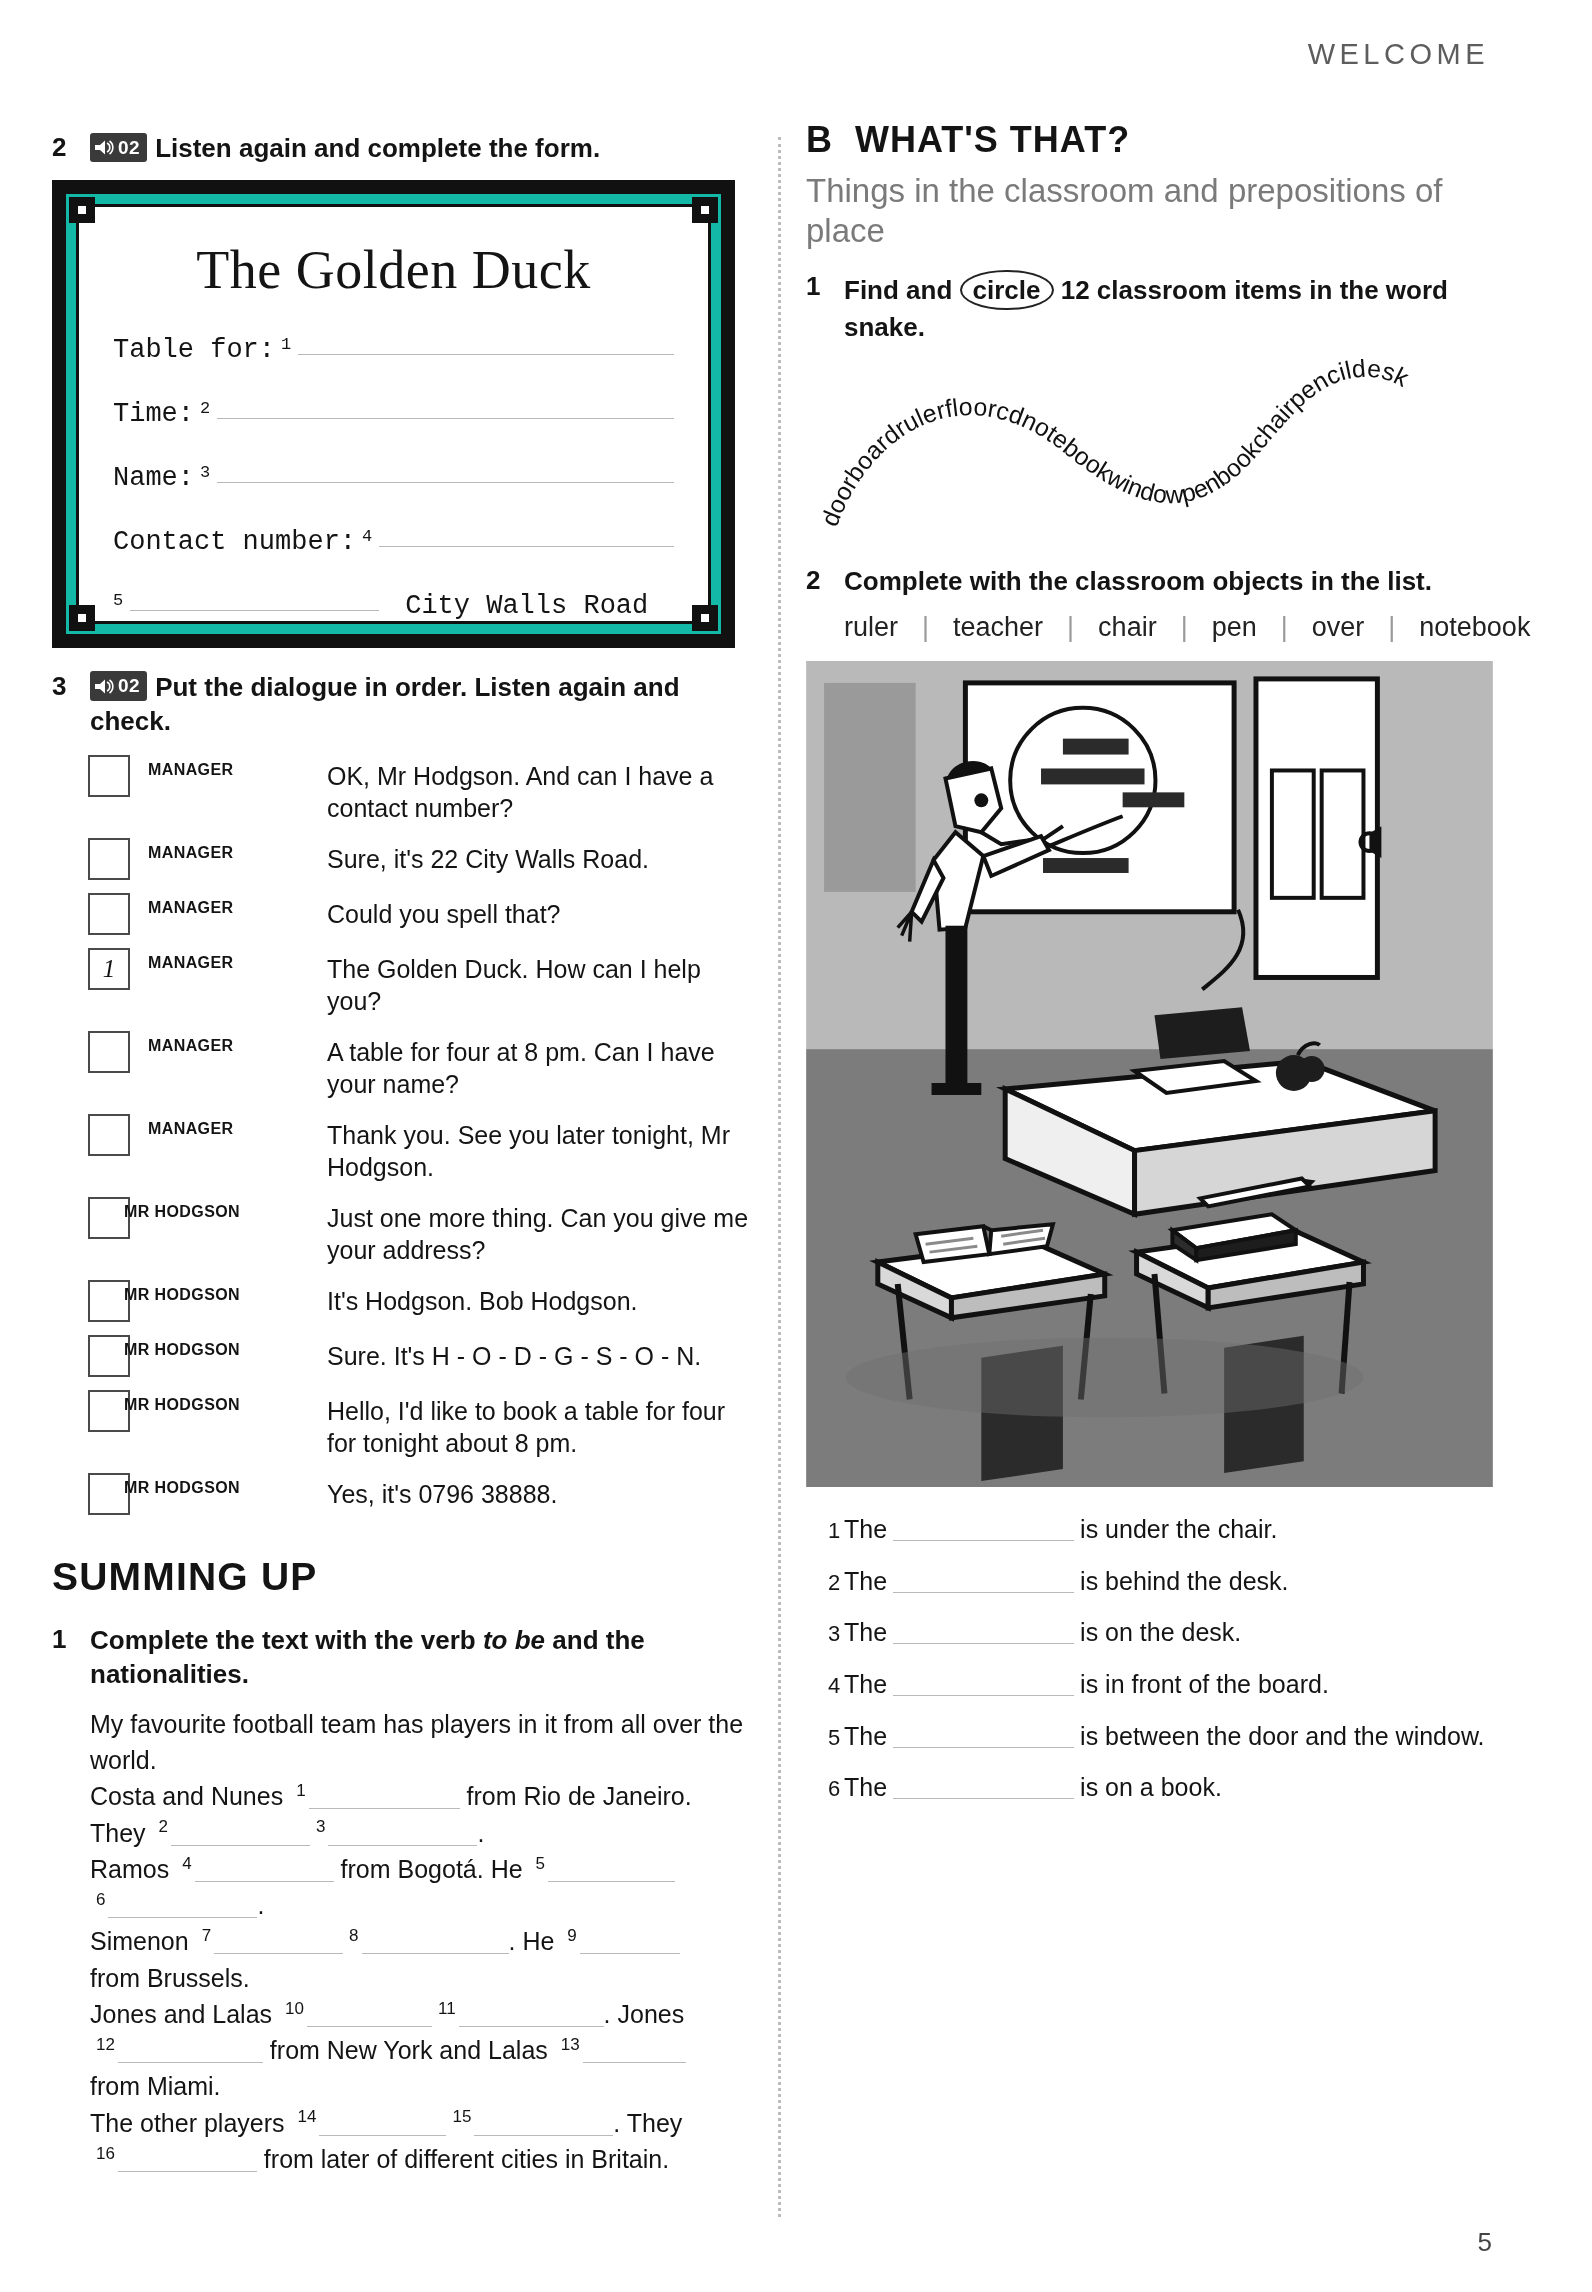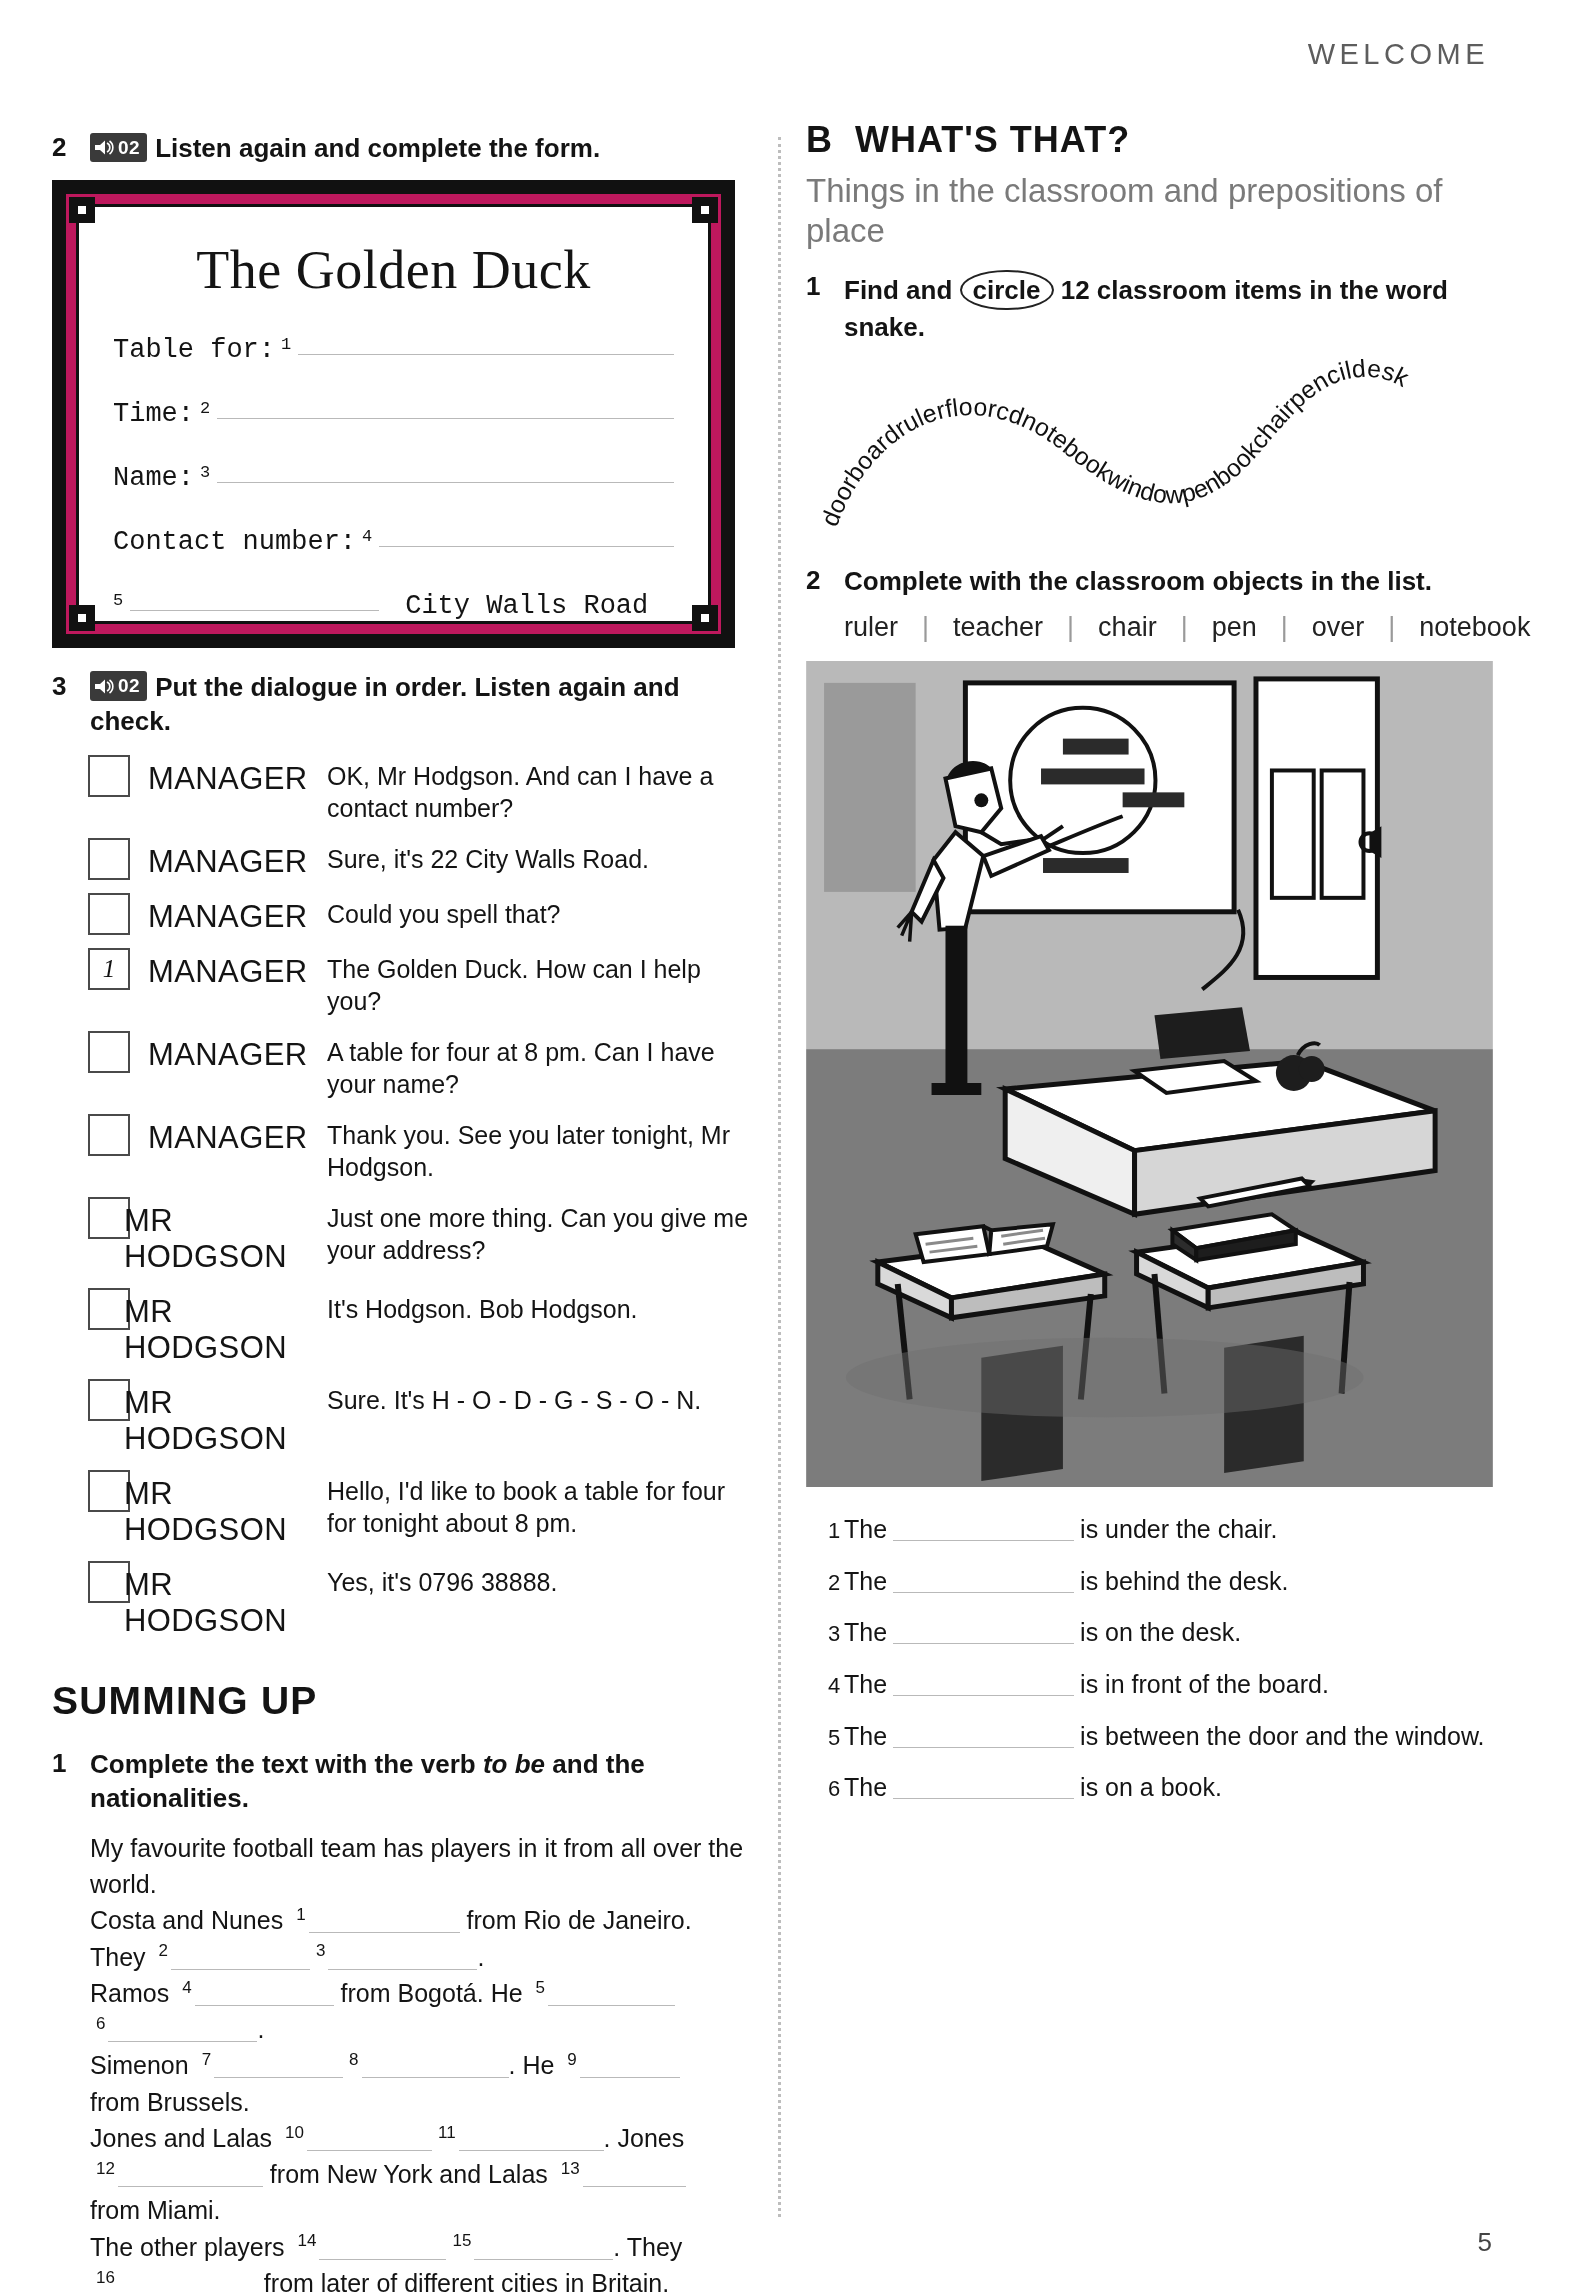--- a/index.html
+++ b/index.html
@@ -44,21 +44,21 @@
     font-size:19px; font-weight:bold; letter-spacing:0.5px;
     vertical-align:2px; margin-right:8px;
   }
   .audio-pill svg { display:block; }
 
   
   .form-card {
     position:relative;
     margin:8px 0 22px 0;
     width:683px; height:468px;
-    background:#be185d;
+    background:#14b8a6;
     border:14px solid #111;
     padding:0;
   }
   .form-inner {
     position:absolute; inset:10px;
     border:3px solid #111;
     background:#fff;
     padding:26px 34px 0 34px;
   }
   
@@ -94,21 +94,21 @@
     flex:0 0 auto;
     width:42px; height:42px;
     border:2px solid #4a4a4a;
     margin:2px 18px 0 36px;
     display:flex; align-items:center; justify-content:center;
     font-family:"Liberation Serif", serif;
     font-style:italic; font-size:25px; color:#111;
   }
   .spk {
     flex:0 0 auto; min-width:0;
-    font-weight:normal; font-size:31px; letter-spacing:0.4px;
+    font-weight:bold; font-size:16px; letter-spacing:0.4px;
     padding-top:8px;
   }
   .spk.w-mgr { width:171px; }
   .spk.w-hod { width:195px; margin-left:-24px; }
   .line-txt { flex:1; font-size:25px; line-height:1.3; padding-top:7px; padding-left:8px; }
 
   
   .section-title {
     font-size:39px; font-weight:bold; letter-spacing:1.2px;
     margin:40px 0 24px 0;

